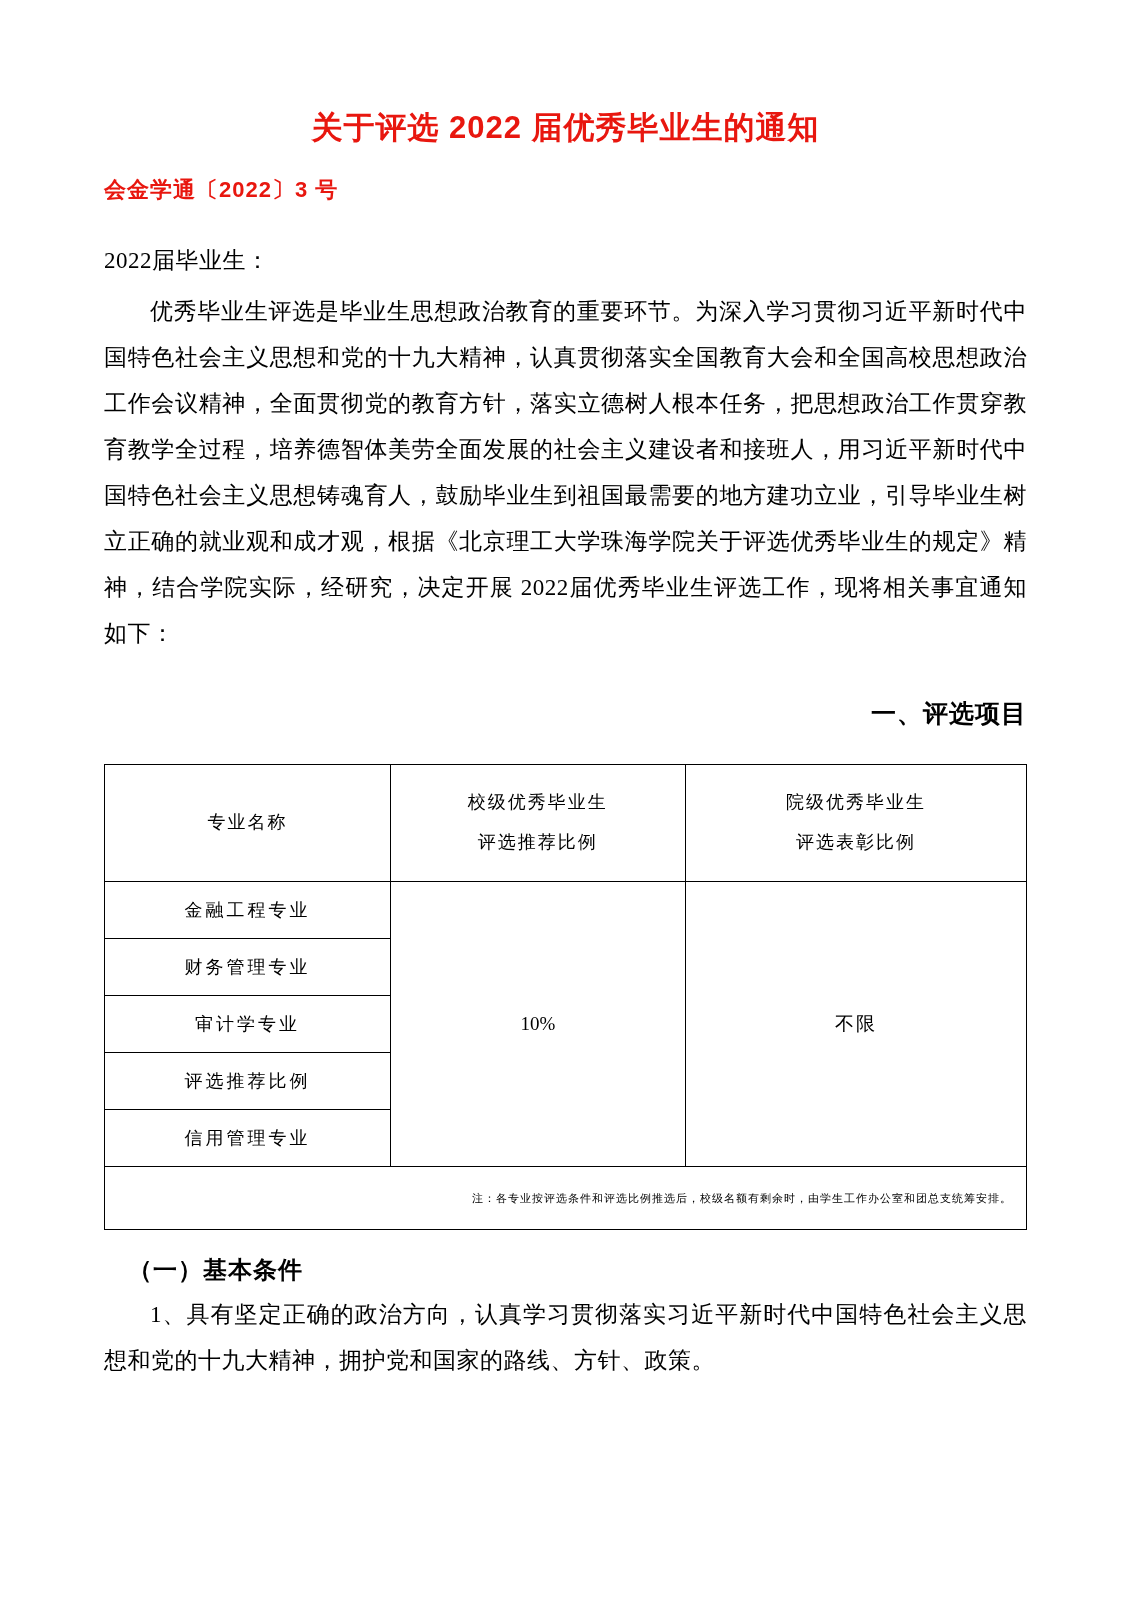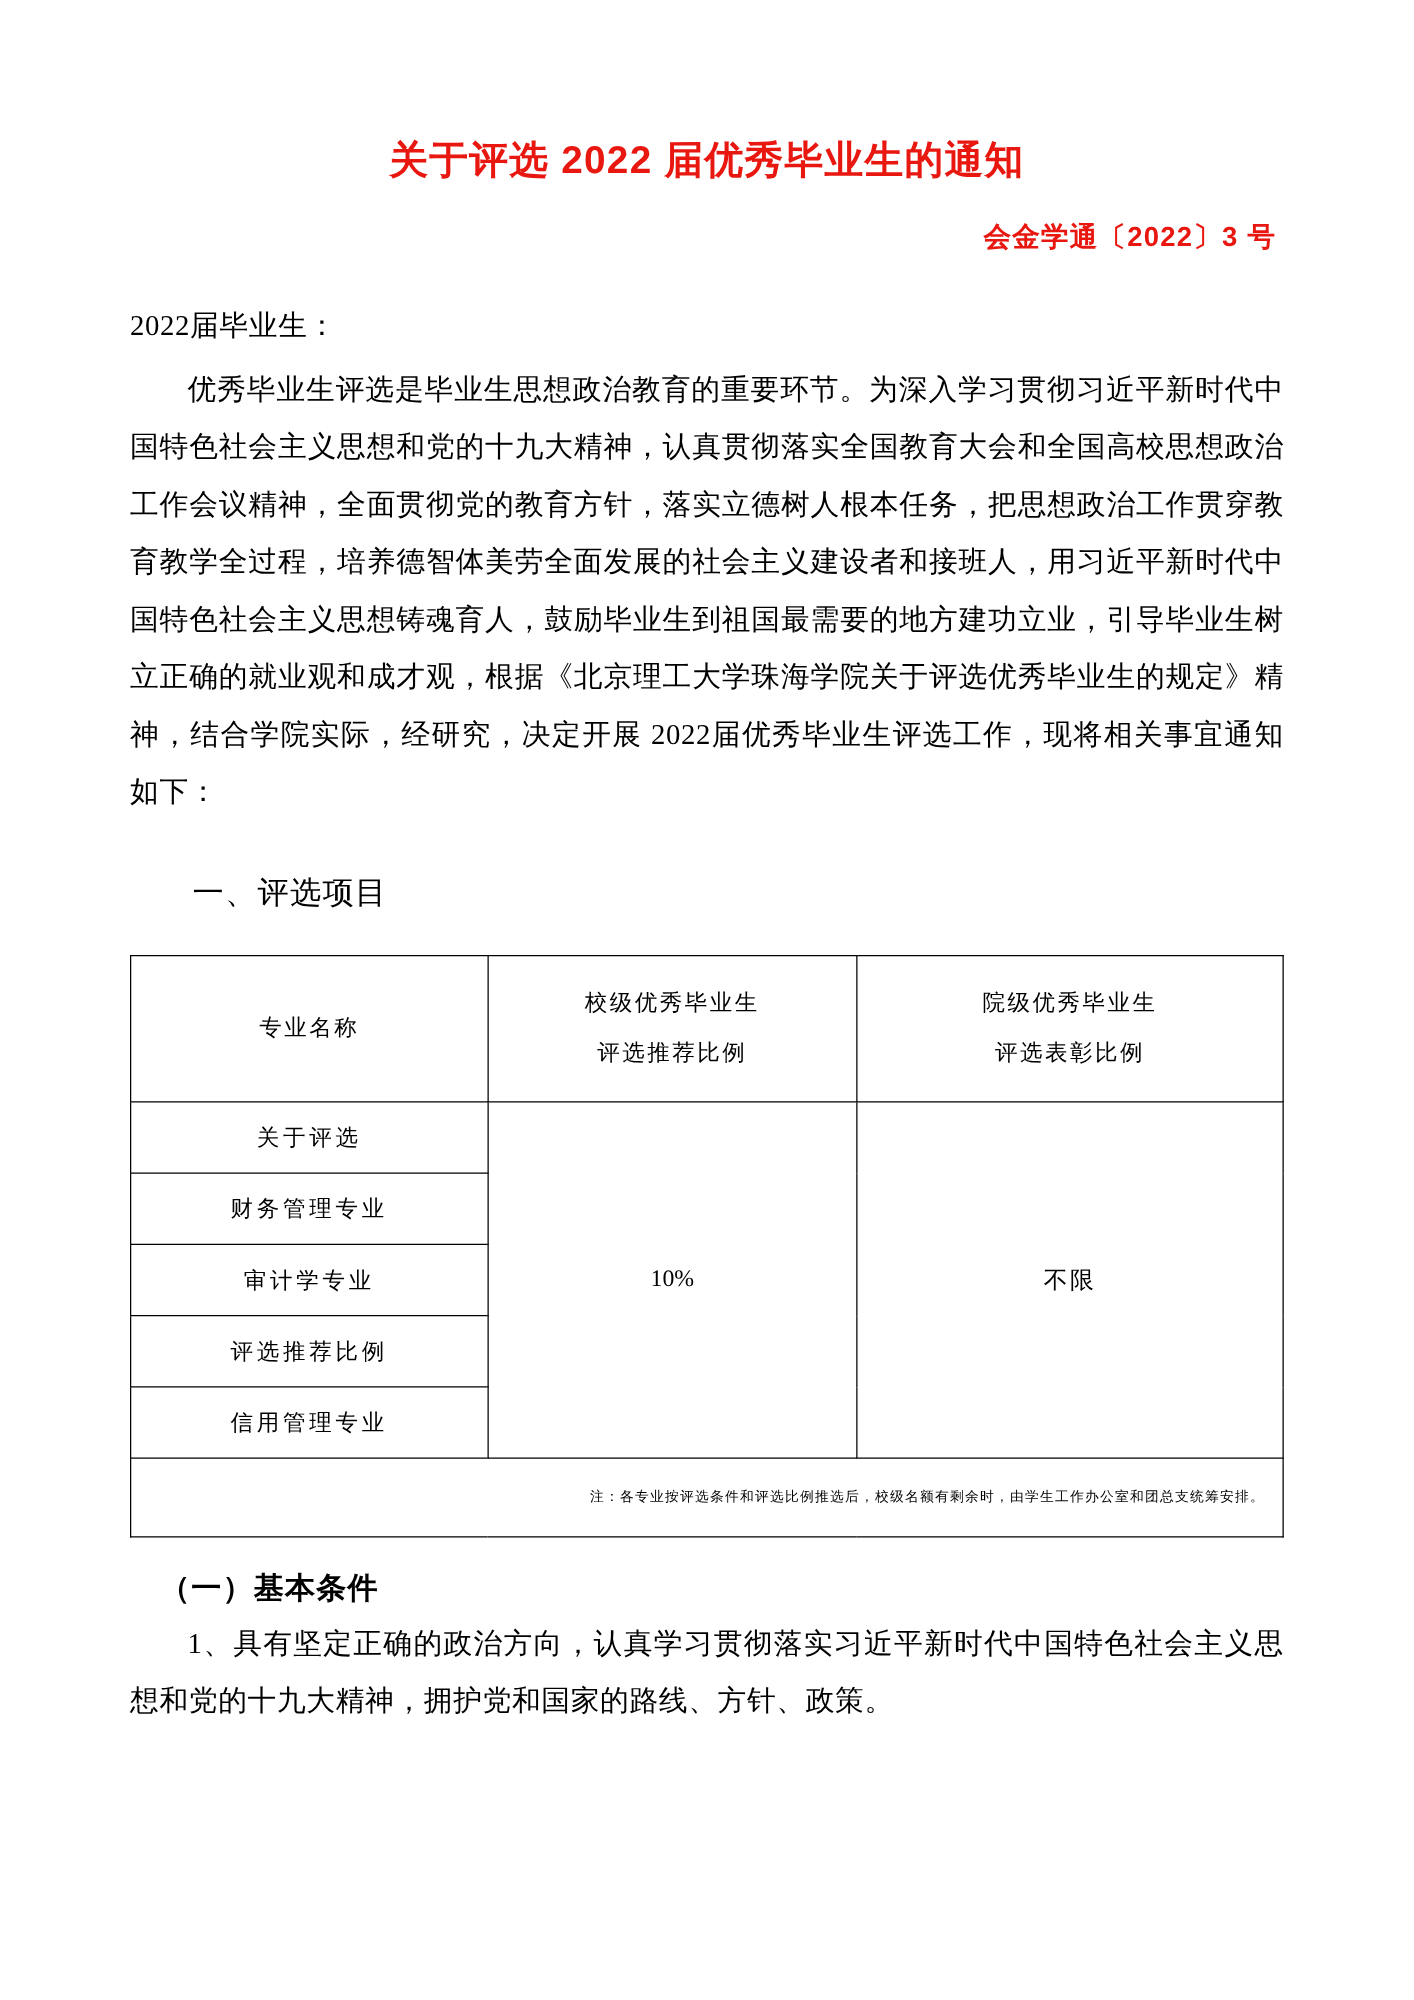--- a/index.html
+++ b/index.html
@@ -25,21 +25,21 @@
     text-align: center;
     color: #e8170f;
     font-family: "Liberation Sans", "DejaVu Sans", sans-serif;
     font-weight: bold;
     font-size: 31px;
     letter-spacing: 1px;
     margin: 10px 0 0 0;
     line-height: 1.4;
   }
   .doc-number {
-    text-align: right;
+    text-align: left;
     color: #e8170f;
     font-family: "Liberation Sans", "DejaVu Sans", sans-serif;
     font-weight: bold;
     font-size: 22px;
     letter-spacing: 1px;
     margin: 26px 6px 0 0;
   }
   .salutation {
     font-size: 23px;
     line-height: 1.9;
@@ -50,25 +50,26 @@
     font-size: 23px;
     line-height: 2.0;
     text-align: justify;
     text-justify: inter-ideograph;
     margin: 6px 0 0 0;
     text-indent: 2em;
     letter-spacing: 0.5px;
   }
   .section-heading {
     font-family: "Liberation Sans", "DejaVu Sans", sans-serif;
-    font-weight: normal;
+    font-weight: bold;
     font-size: 25px;
     margin: 40px 0 0 0;
     text-indent: 2em;
     letter-spacing: 1px;
+    text-align: right;
   }
   .sub-heading {
     font-family: "Liberation Sans", "DejaVu Sans", sans-serif;
     font-weight: bold;
     font-size: 24px;
     margin: 24px 0 0 0;
     text-indent: 1em;
     letter-spacing: 1px;
   }
   table.ratio-table {
@@ -148,21 +149,21 @@
           <span class="th-line">评选推荐比例</span>
         </th>
         <th>
           <span class="th-line">院级优秀毕业生</span>
           <span class="th-line">评选表彰比例</span>
         </th>
       </tr>
     </thead>
     <tbody>
       <tr>
-        <td class="major-cell">关于评选</td>
+        <td class="major-cell">金融工程专业</td>
         <td class="ratio-cell" rowspan="5">10%</td>
         <td class="award-cell" rowspan="5">不限</td>
       </tr>
       <tr>
         <td class="major-cell">财务管理专业</td>
       </tr>
       <tr>
         <td class="major-cell">审计学专业</td>
       </tr>
       <tr>

